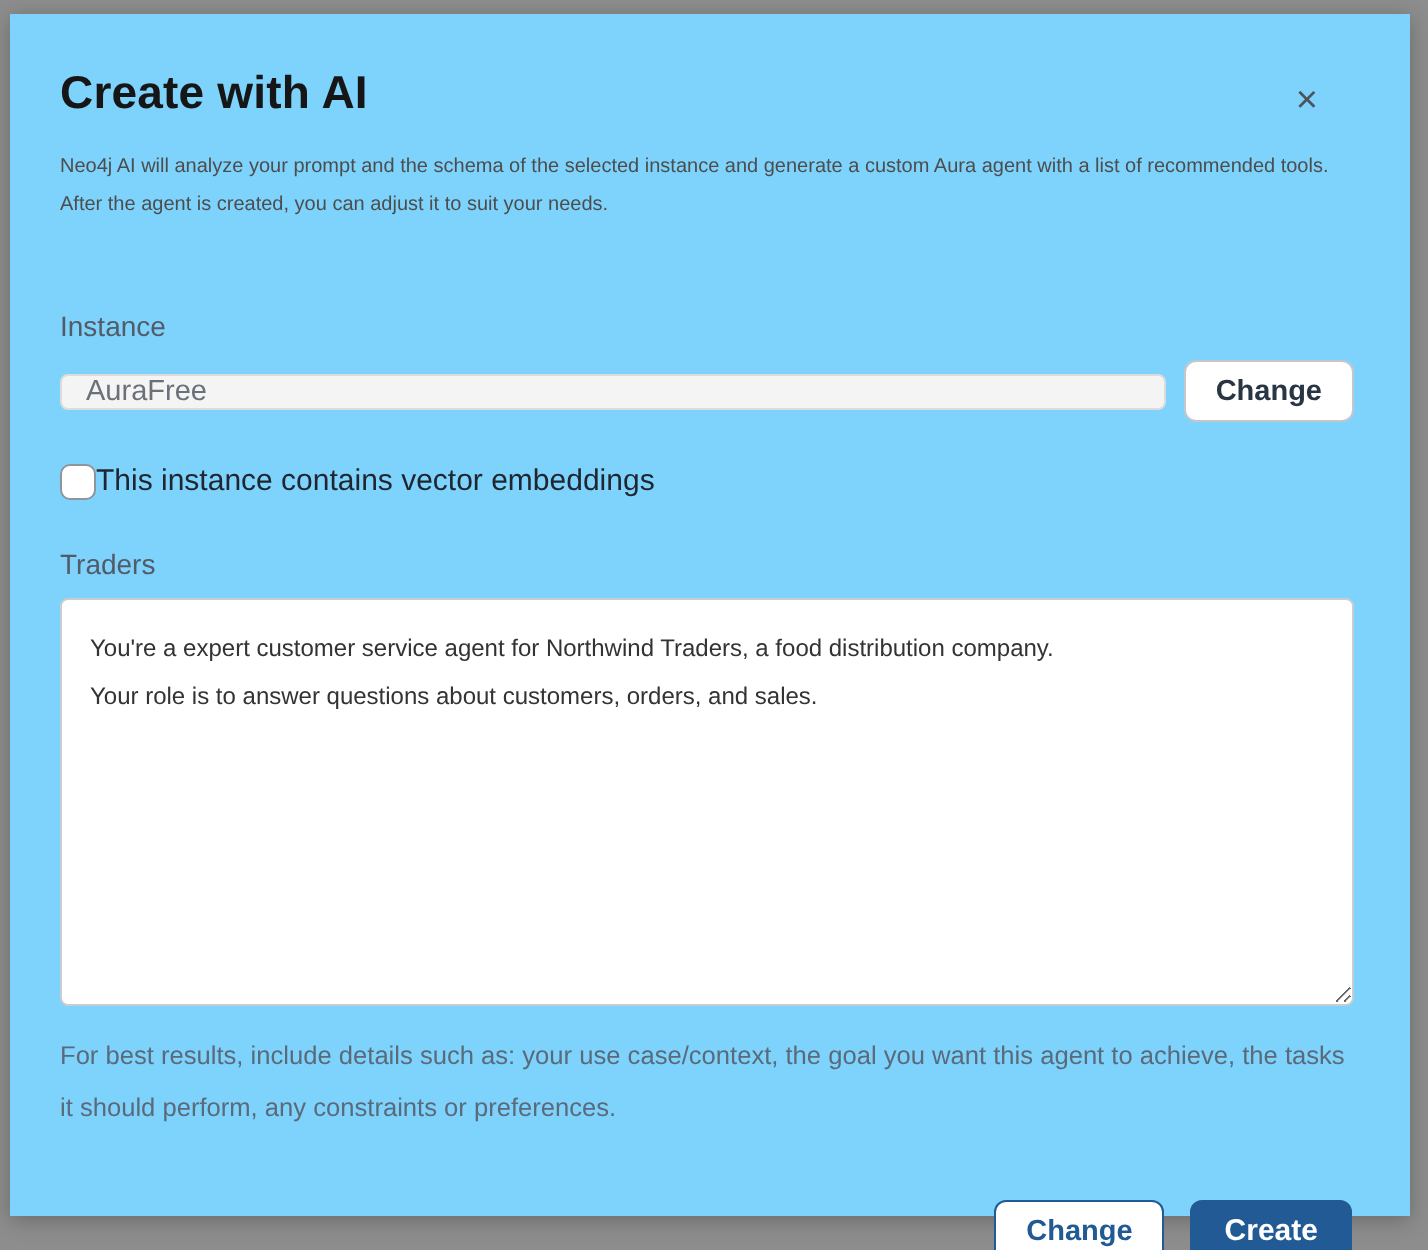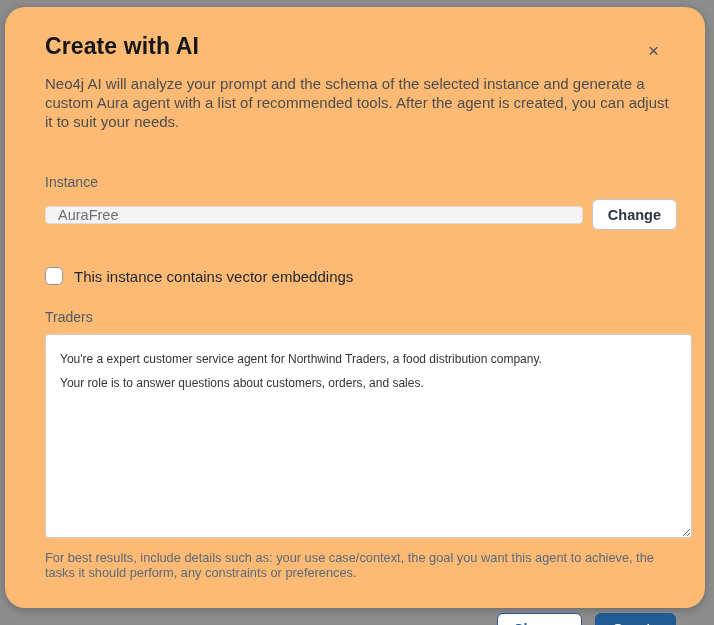--- a/index.html
+++ b/index.html
@@ -6,23 +6,23 @@
   html, body {
     width: 714px; height: 625px;
     overflow: hidden;
     font-family: "Liberation Sans", sans-serif;
   }
   body { background: #8d8d8d; position: relative; }
 
   .modal {
     position: absolute;
     left: 5px; top: 7px; right: 9px; bottom: 17px;
-    background: #fdba74;
-    border-radius: 20px;
-    padding: 26px 28px 0 40px;
+    background: #7dd3fc;
+    border-radius: 0;
+    padding: 26px 28px 0 25px;
     box-shadow: 0 2px 10px rgba(0,0,0,0.25);
   }
 
   .modal-header {
     display: flex;
     justify-content: space-between;
     align-items: flex-start;
   }
   .modal-title {
     font-size: 23px;
@@ -38,21 +38,21 @@
     color: #4d535b;
     cursor: pointer;
     padding: 2px 4px;
     margin-top: 6px;
     margin-right: 14px;
     font-weight: 400;
   }
 
   .modal-description {
     margin-top: 12px;
-    font-size: 15px;
+    font-size: 10px;
     line-height: 19px;
     color: #4d4d4d;
     max-width: 648px;
   }
 
   .field-label {
     display: block;
     font-size: 14px;
     color: #535b66;
     margin-bottom: 9px;
@@ -82,24 +82,22 @@
     border: 1px solid #c3c7cc;
     border-radius: 6px;
     font-size: 14.5px;
     font-weight: 700;
     color: #2a3543;
     cursor: pointer;
     font-family: "Liberation Sans", sans-serif;
   }
 
   .checkbox-row {
-    margin-top: 37px;
-    display: flex;
-    align-items: center;
-    gap: 11px;
+    margin-top: 21px;
+    display: flex;
   }
   .checkbox-input {
     appearance: none;
     -webkit-appearance: none;
     width: 18px; height: 18px;
     border: 1.5px solid #8f959c;
     border-radius: 5px;
     background: #ffffff;
     cursor: pointer;
     flex: 0 0 auto;
@@ -120,21 +118,21 @@
     font-size: 12px;
     line-height: 24px;
     color: #333333;
     font-family: "Liberation Sans", sans-serif;
     resize: both;
     display: block;
   }
   .prompt-helper {
     margin-top: 12px;
     font-size: 12.8px;
-    line-height: 15px;
+    line-height: 26px;
     color: #5b6a7a;
     max-width: 660px;
   }
 
   .modal-footer {
     margin-top: 33px;
     display: flex;
     justify-content: flex-end;
     align-items: center;
     gap: 13px;

